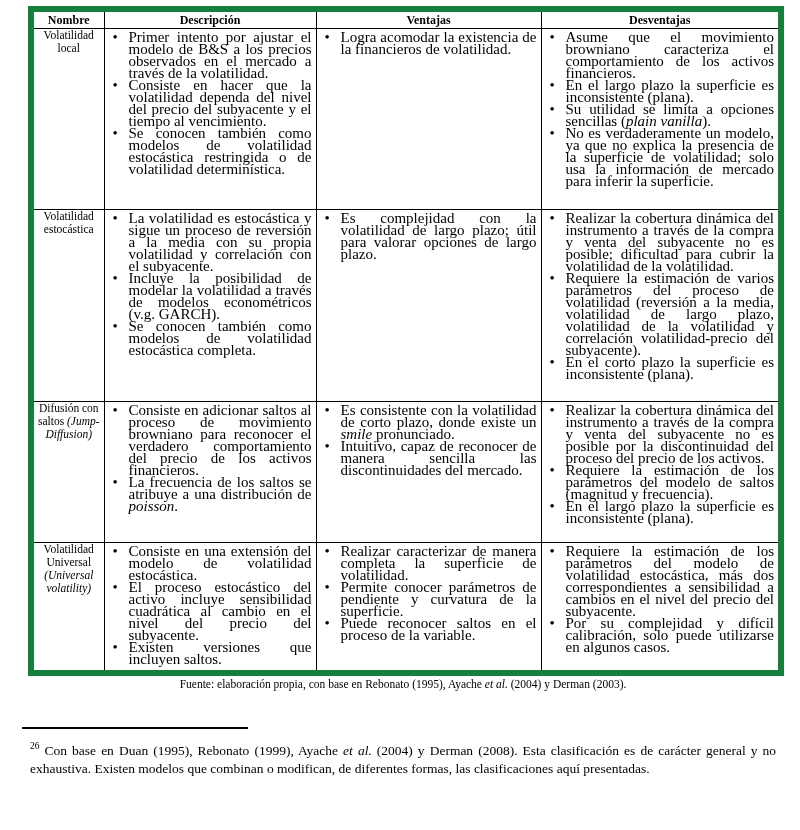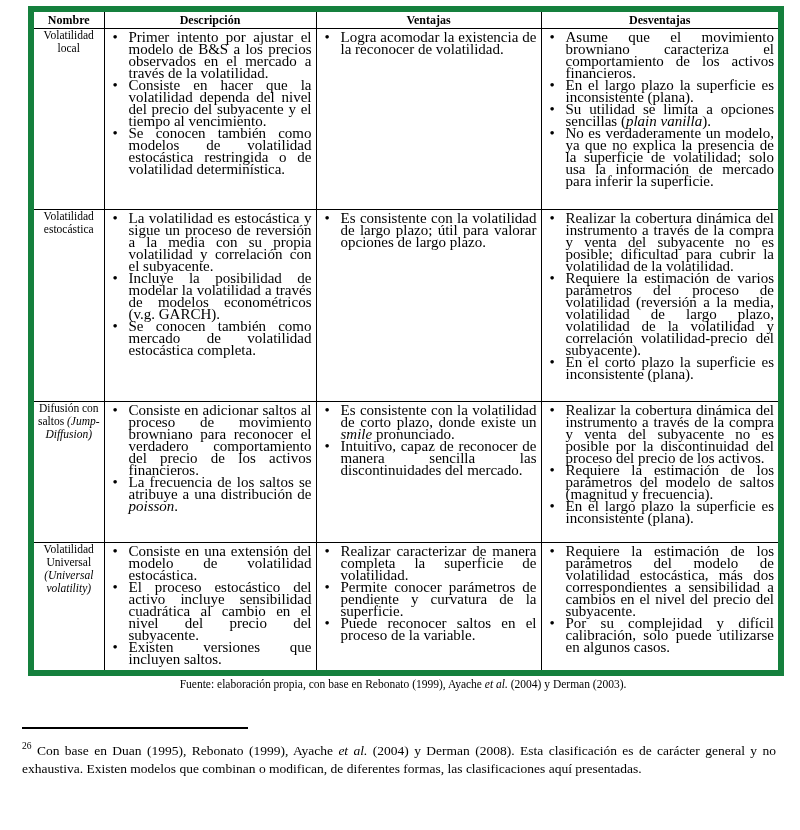--- a/index.html
+++ b/index.html
@@ -64,21 +64,21 @@
     text-align: center;
     font-size: 11.5px; line-height: 14px;
     margin-top: 1px;
   }
   .footnote-rule {
     width: 226px; height: 0;
     border-top: 2px solid #000;
     margin: 36px 0 0 22px;
   }
   .footnote-text {
-    margin: 8px 24px 0 22px;
+    margin: 8px 24px 0 30px;
     font-size: 13.5px; line-height: 19px;
     text-align: justify;
   }
   .footnote-text sup { font-size: 9.5px; }
   .it { font-style: italic; }
 </style>
 </head>
 <body>
 
 <div class="title-block">
@@ -104,44 +104,44 @@
         <td class="name-cell"><span>Volatilidad local</span></td>
         <td>
           <ul class="bullets">
             <li><span>Primer intento por ajustar el modelo de B&amp;S a los precios observados en el mercado a través de la volatilidad.</span></li>
             <li><span>Consiste en hacer que la volatilidad dependa del nivel del precio del subyacente y el tiempo al vencimiento.</span></li>
             <li><span>Se conocen también como modelos de volatilidad estocástica restringida o de volatilidad determinística.</span></li>
           </ul>
         </td>
         <td>
           <ul class="bullets">
-            <li><span>Logra acomodar la existencia de la reconocer de volatilidad.</span></li>
+            <li><span>Logra acomodar la existencia de la financieros de volatilidad.</span></li>
           </ul>
         </td>
         <td>
           <ul class="bullets">
             <li><span>Asume que el movimiento browniano caracteriza el comportamiento de los activos financieros.</span></li>
             <li><span>En el largo plazo la superficie es inconsistente (plana).</span></li>
             <li><span>Su utilidad se limita a opciones sencillas (</span><span class="it">plain vanilla</span><span>).</span></li>
             <li><span>No es verdaderamente un modelo, ya que no explica la presencia de la superficie de volatilidad; solo usa la información de mercado para inferir la superficie.</span></li>
           </ul>
         </td>
       </tr>
       <tr>
         <td class="name-cell"><span>Volatilidad estocástica</span></td>
         <td>
           <ul class="bullets">
             <li><span>La volatilidad es estocástica y sigue un proceso de reversión a la media con su propia volatilidad y correlación con el subyacente.</span></li>
             <li><span>Incluye la posibilidad de modelar la volatilidad a través de modelos econométricos (v.g. GARCH).</span></li>
-            <li><span>Se conocen también como mercado de volatilidad estocástica completa.</span></li>
-          </ul>
-        </td>
-        <td>
-          <ul class="bullets">
-            <li><span>Es consistente con la volatilidad de largo plazo; útil para valorar opciones de largo plazo.</span></li>
+            <li><span>Se conocen también como modelos de volatilidad estocástica completa.</span></li>
+          </ul>
+        </td>
+        <td>
+          <ul class="bullets">
+            <li><span>Es complejidad con la volatilidad de largo plazo; útil para valorar opciones de largo plazo.</span></li>
           </ul>
         </td>
         <td>
           <ul class="bullets">
             <li><span>Realizar la cobertura dinámica del instrumento a través de la compra y venta del subyacente no es posible; dificultad para cubrir la volatilidad de la volatilidad.</span></li>
             <li><span>Requiere la estimación de varios parámetros del proceso de volatilidad (reversión a la media, volatilidad de largo plazo, volatilidad de la volatilidad y correlación volatilidad-precio del subyacente).</span></li>
             <li><span>En el corto plazo la superficie es inconsistente (plana).</span></li>
           </ul>
         </td>
       </tr>
@@ -186,17 +186,17 @@
         <td>
           <ul class="bullets">
             <li><span>Requiere la estimación de los parámetros del modelo de volatilidad estocástica, más dos correspondientes a sensibilidad a cambios en el nivel del precio del subyacente.</span></li>
             <li><span>Por su complejidad y difícil calibración, solo puede utilizarse en algunos casos.</span></li>
           </ul>
         </td>
       </tr>
     </tbody>
 </table>
 
-<div class="source-note"><span>Fuente: elaboración propia, con base en Rebonato (1999), Ayache </span><span class="it">et al.</span><span> (2004) y Derman (2003).</span></div>
+<div class="source-note"><span>Fuente: elaboración propia, con base en Rebonato (1995), Ayache </span><span class="it">et al.</span><span> (2004) y Derman (2003).</span></div>
 
 <div class="footnote-rule"></div>
 
 <div class="footnote-text"><sup>26</sup><span><span> Con base en Duan (1995), Rebonato (1999), Ayache </span><span class="it">et al.</span><span> (2004) y Derman (2008). Esta clasificación es de carácter general y no exhaustiva. Existen modelos que combinan o modifican, de diferentes formas, las clasificaciones aquí presentadas.</span></span></div>
 
 </body></html>

